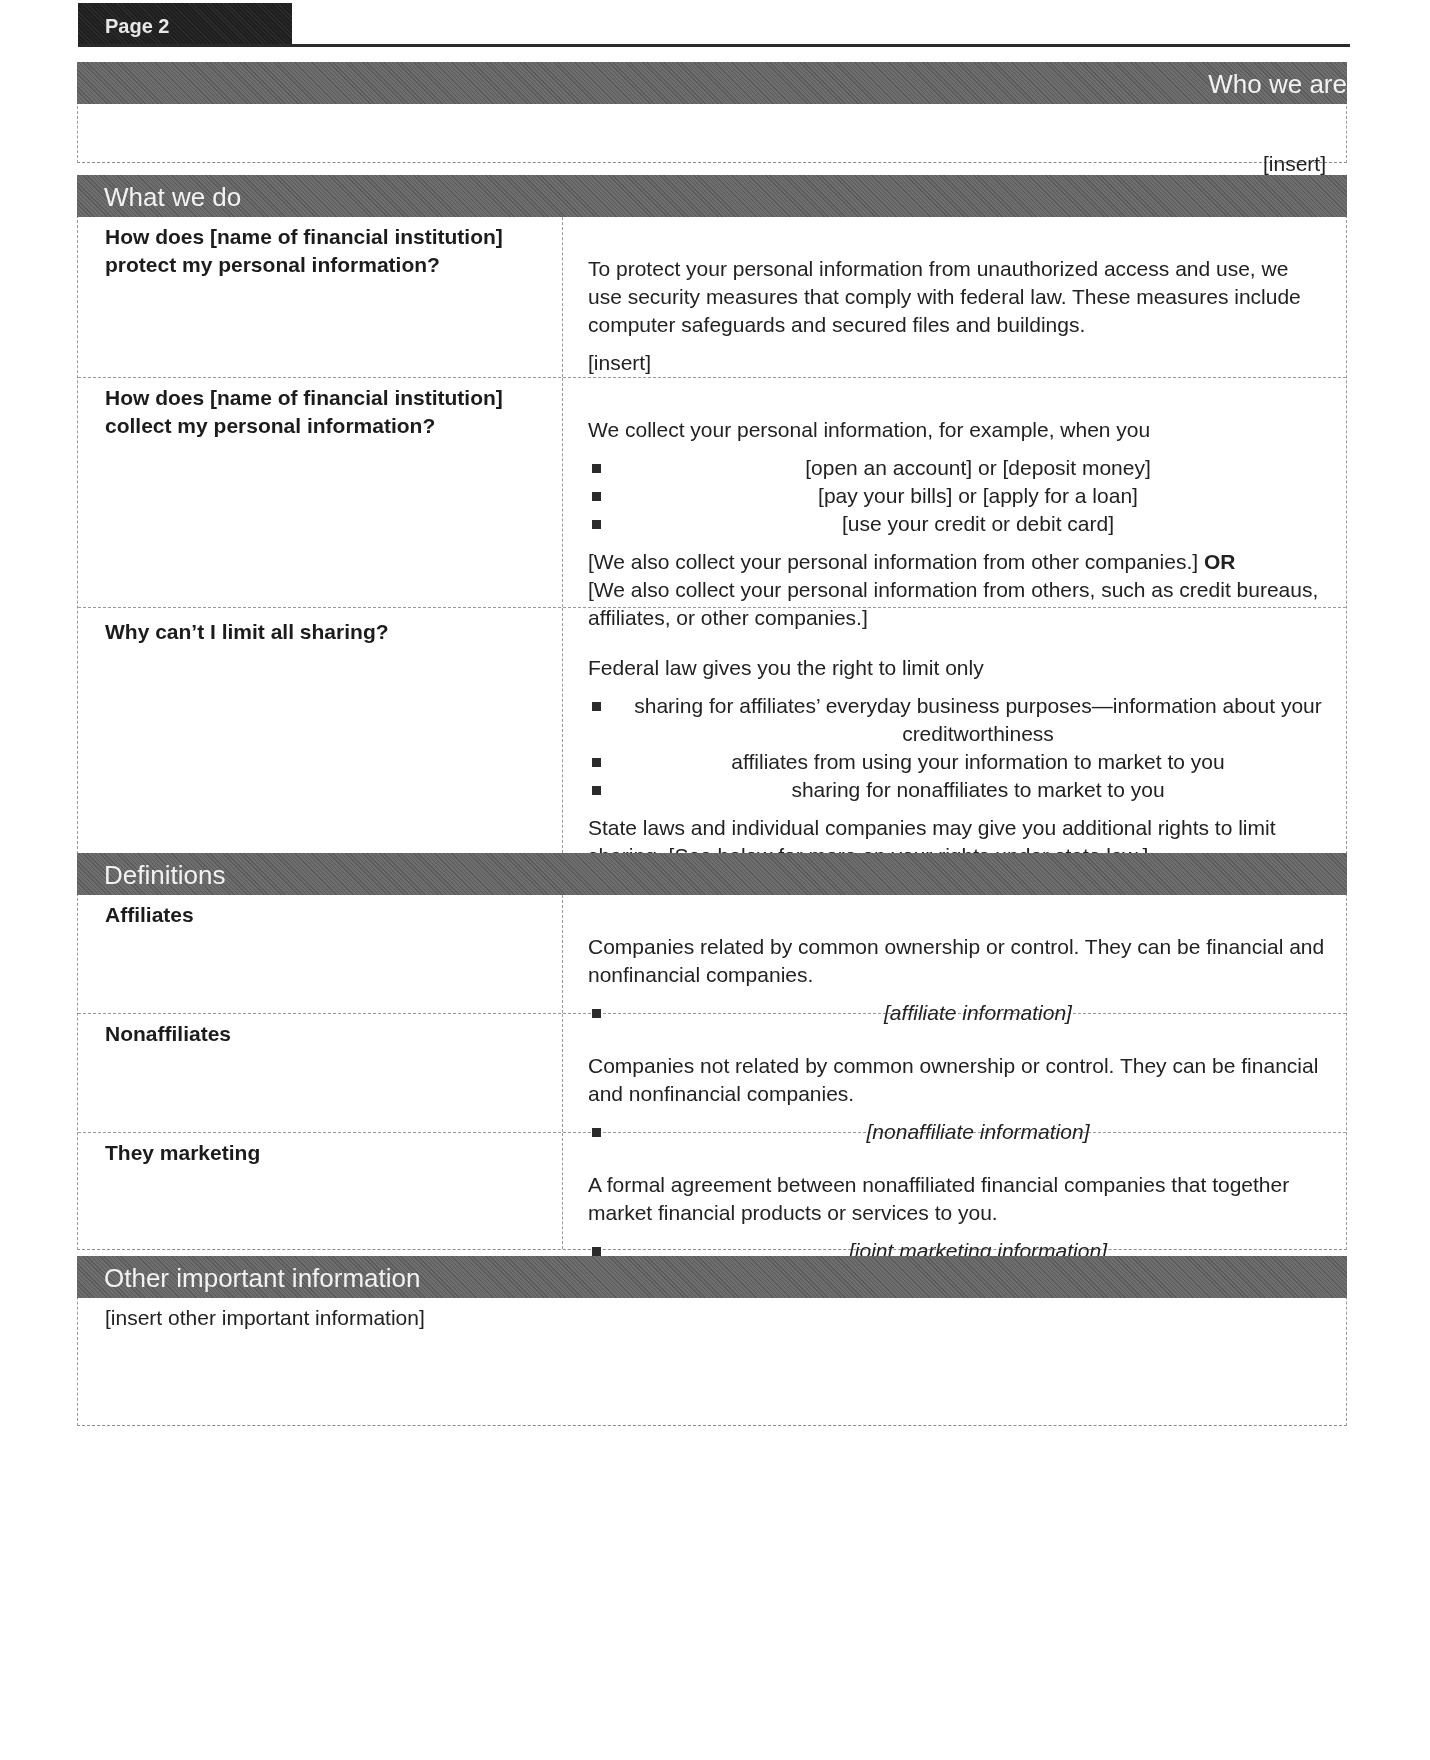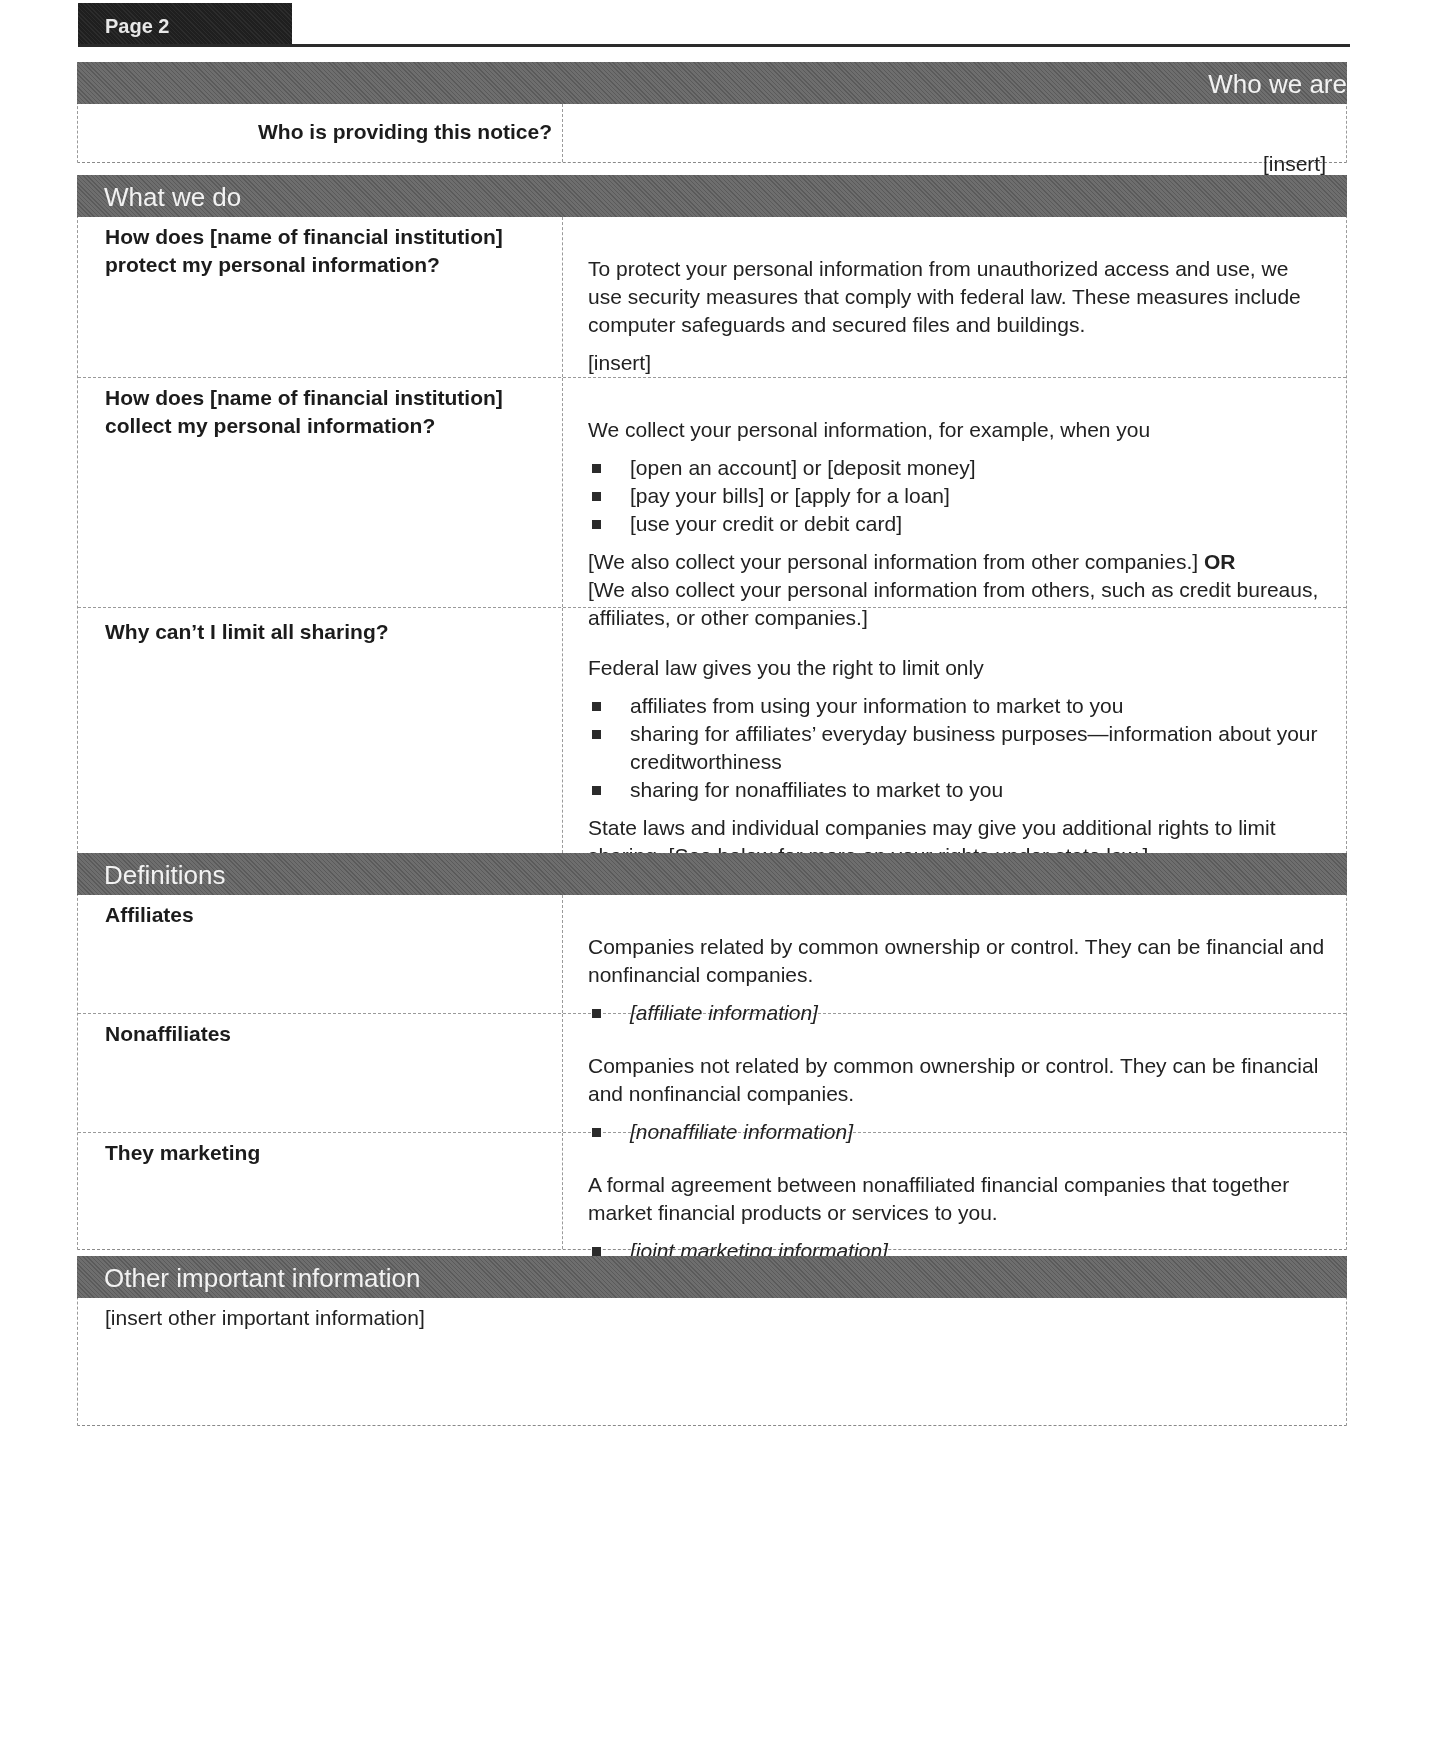--- a/index.html
+++ b/index.html
@@ -35,38 +35,37 @@
     font-weight: bold; font-size: 21px; line-height: 28px; color: #1c1c1c;
     border-right: 1px dashed #9a9a9a;
   }
   .cell-a {
     flex: 1; box-sizing: border-box; padding: 6px 20px 6px 25px;
     font-size: 21px; line-height: 28px; color: #222; margin-top: 32px;
   }
   .cell-a p { margin: 0 0 10px 0; }
   .cell-a p:last-child { margin-bottom: 0; }
   .cell-a ul { list-style: none; margin: 0 0 10px 0; padding: 0; }
-  .cell-a li { position: relative; padding-left: 42px; }
+  .cell-a li { position: relative; padding-left: 42px; text-align: center; }
   .cell-a li .bullet {
     position: absolute; left: 4px; top: 10px; width: 9px; height: 9px; background: #2b2b2b;
   }
   .italic { font-style: italic; }
   .full-cell { padding: 6px 20px 6px 27px; font-size: 21px; line-height: 28px; color: #222; }
   b.or { font-weight: bold; }
 </style>
 </head>
 <body>
 
 <div class="page-tab">Page 2</div>
 <div class="page-rule"></div>
 
 <div class="section" style="top:62px;text-align:right;">
   <div class="section-bar">Who we are</div>
   <div class="row first" style="height:58px;">
-    <div class="cell-q" style="padding-top:14px;">Who is providing this notice?</div>
     <div class="cell-a" style="padding-top:14px;">[insert]</div>
   </div>
 </div>
 
 <div class="section" style="top:175px;">
   <div class="section-bar">What we do</div>
 
   <div class="row first" style="height:160px;">
     <div class="cell-q">How does [name of financial institution] protect my personal information?</div>
     <div class="cell-a">
@@ -86,22 +85,22 @@
       </ul>
       <p><span>[We also collect your personal information from other companies.]</span> <b class="or">OR</b><br><span>[We also collect your personal information from others, such as credit bureaus, affiliates, or other companies.]</span></p>
     </div>
   </div>
 
   <div class="row" style="height:245px;">
     <div class="cell-q" style="padding-top:10px;">Why can’t I limit all sharing?</div>
     <div class="cell-a" style="padding-top:14px;">
       <p>Federal law gives you the right to limit only</p>
       <ul>
+        <li><span class="bullet"></span><span>sharing for affiliates’ everyday business purposes—information about your creditworthiness</span></li>
         <li><span class="bullet"></span><span>affiliates from using your information to market to you</span></li>
-        <li><span class="bullet"></span><span>sharing for affiliates’ everyday business purposes—information about your creditworthiness</span></li>
         <li><span class="bullet"></span><span>sharing for nonaffiliates to market to you</span></li>
       </ul>
       <p>State laws and individual companies may give you additional rights to limit sharing. [See below for more on your rights under state law.]</p>
     </div>
   </div>
 </div>
 
 <div class="section" style="top:853px;">
   <div class="section-bar">Definitions</div>
 

